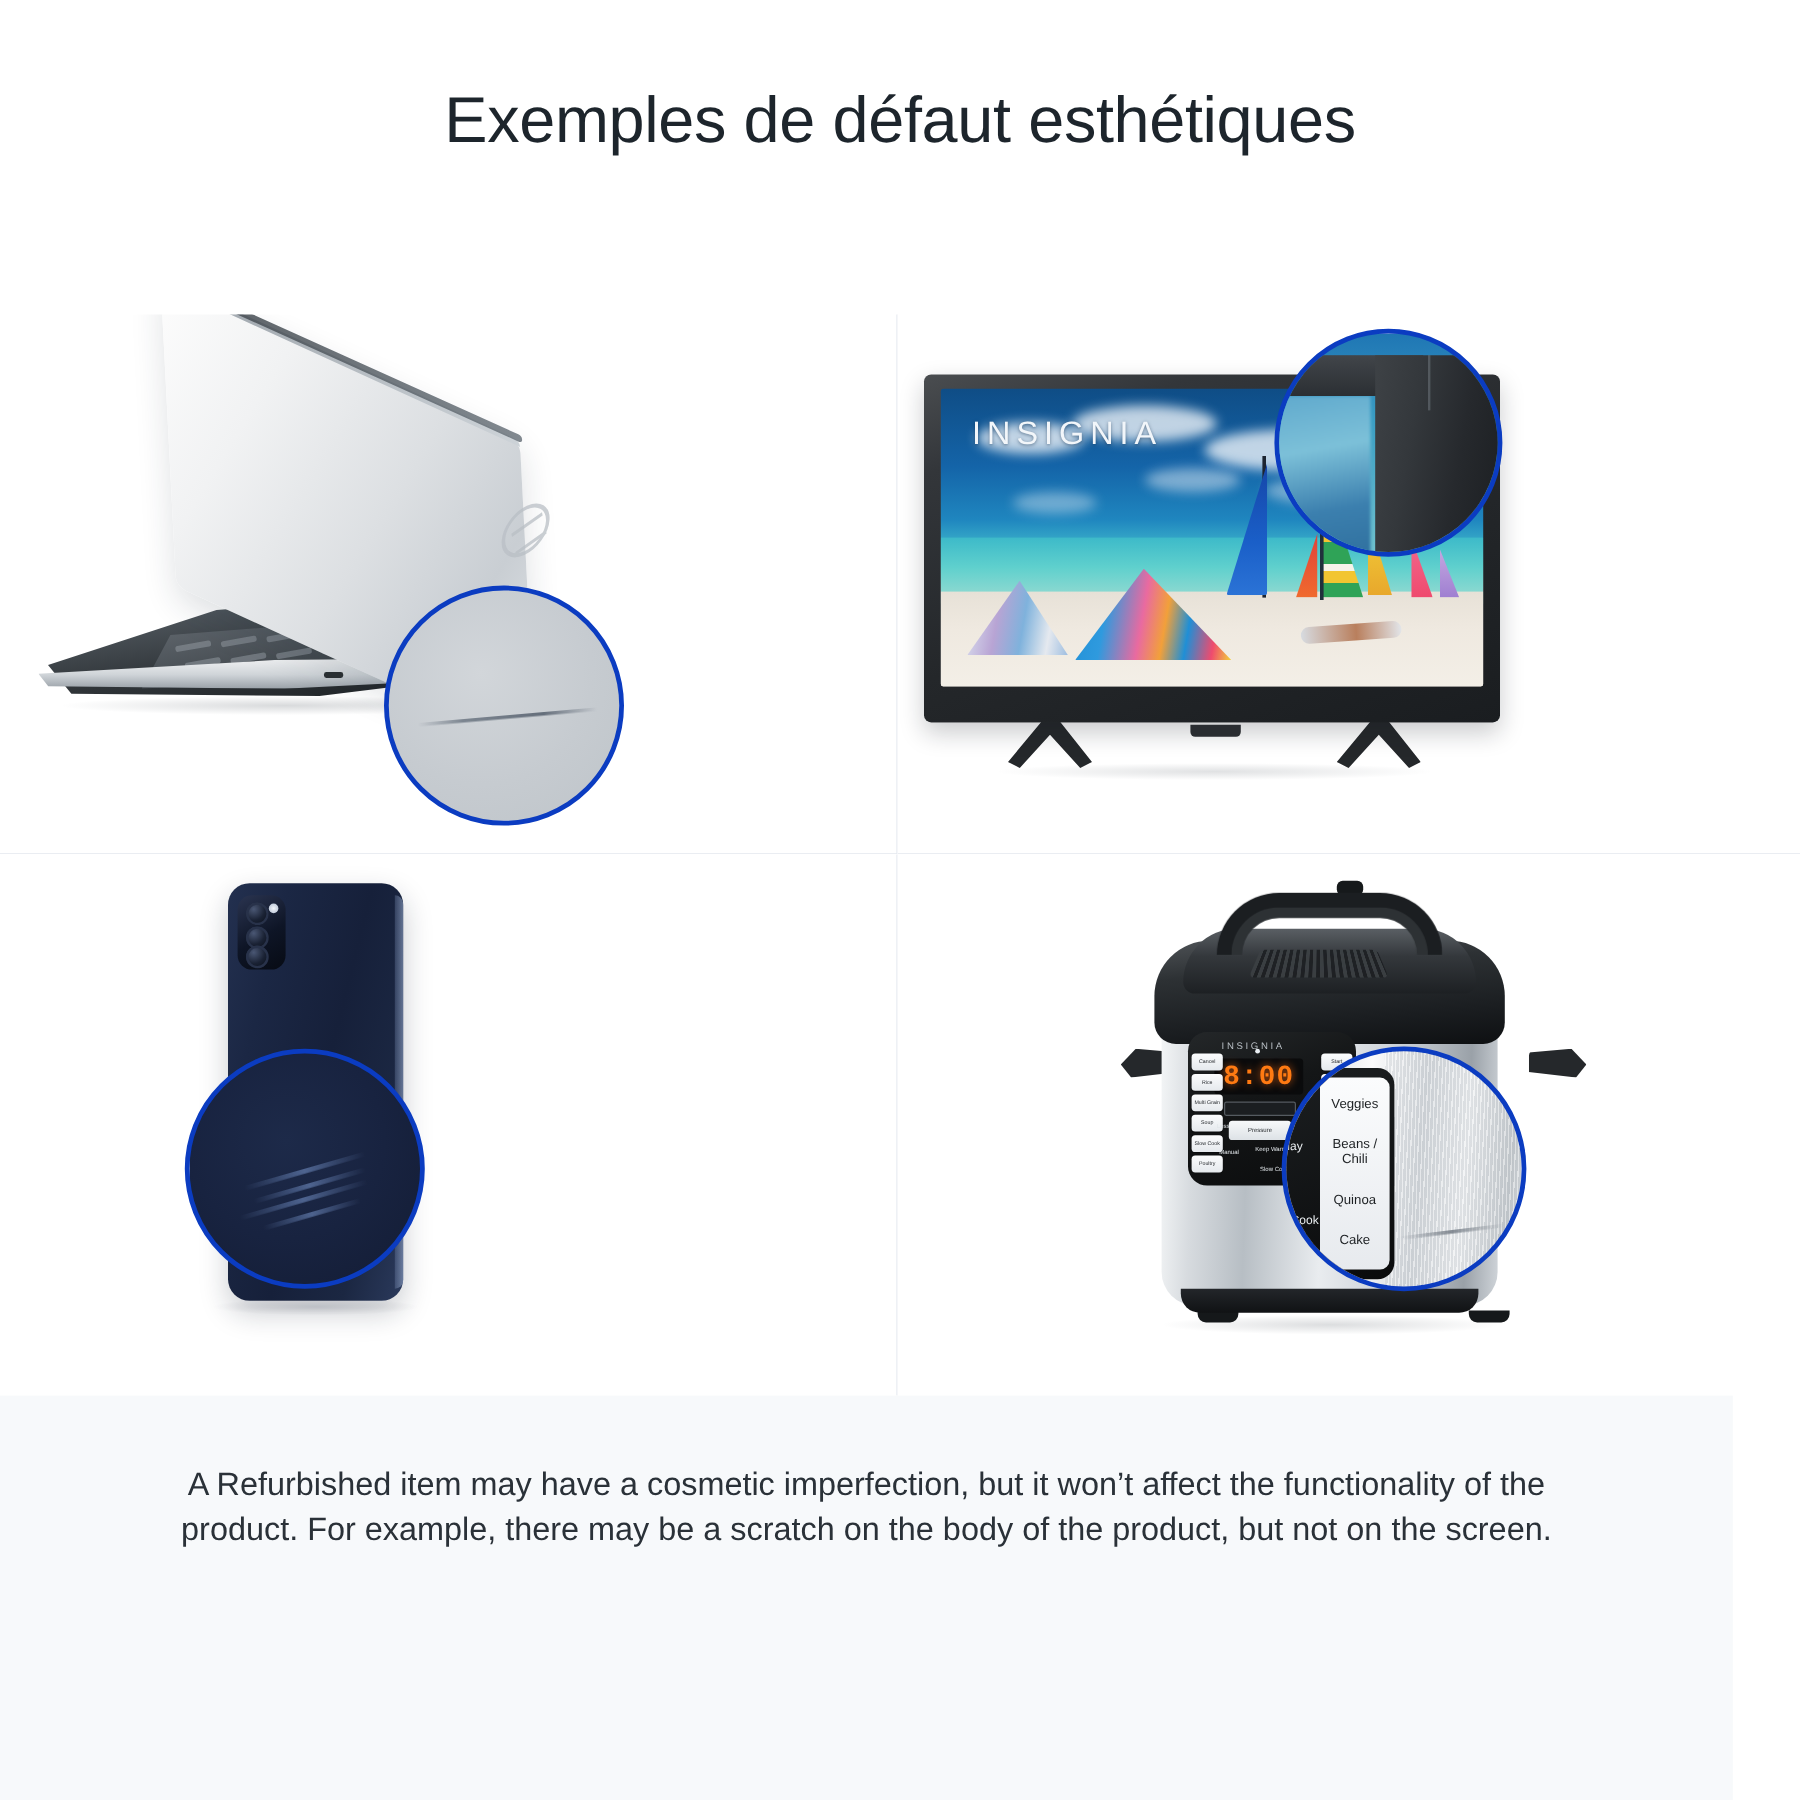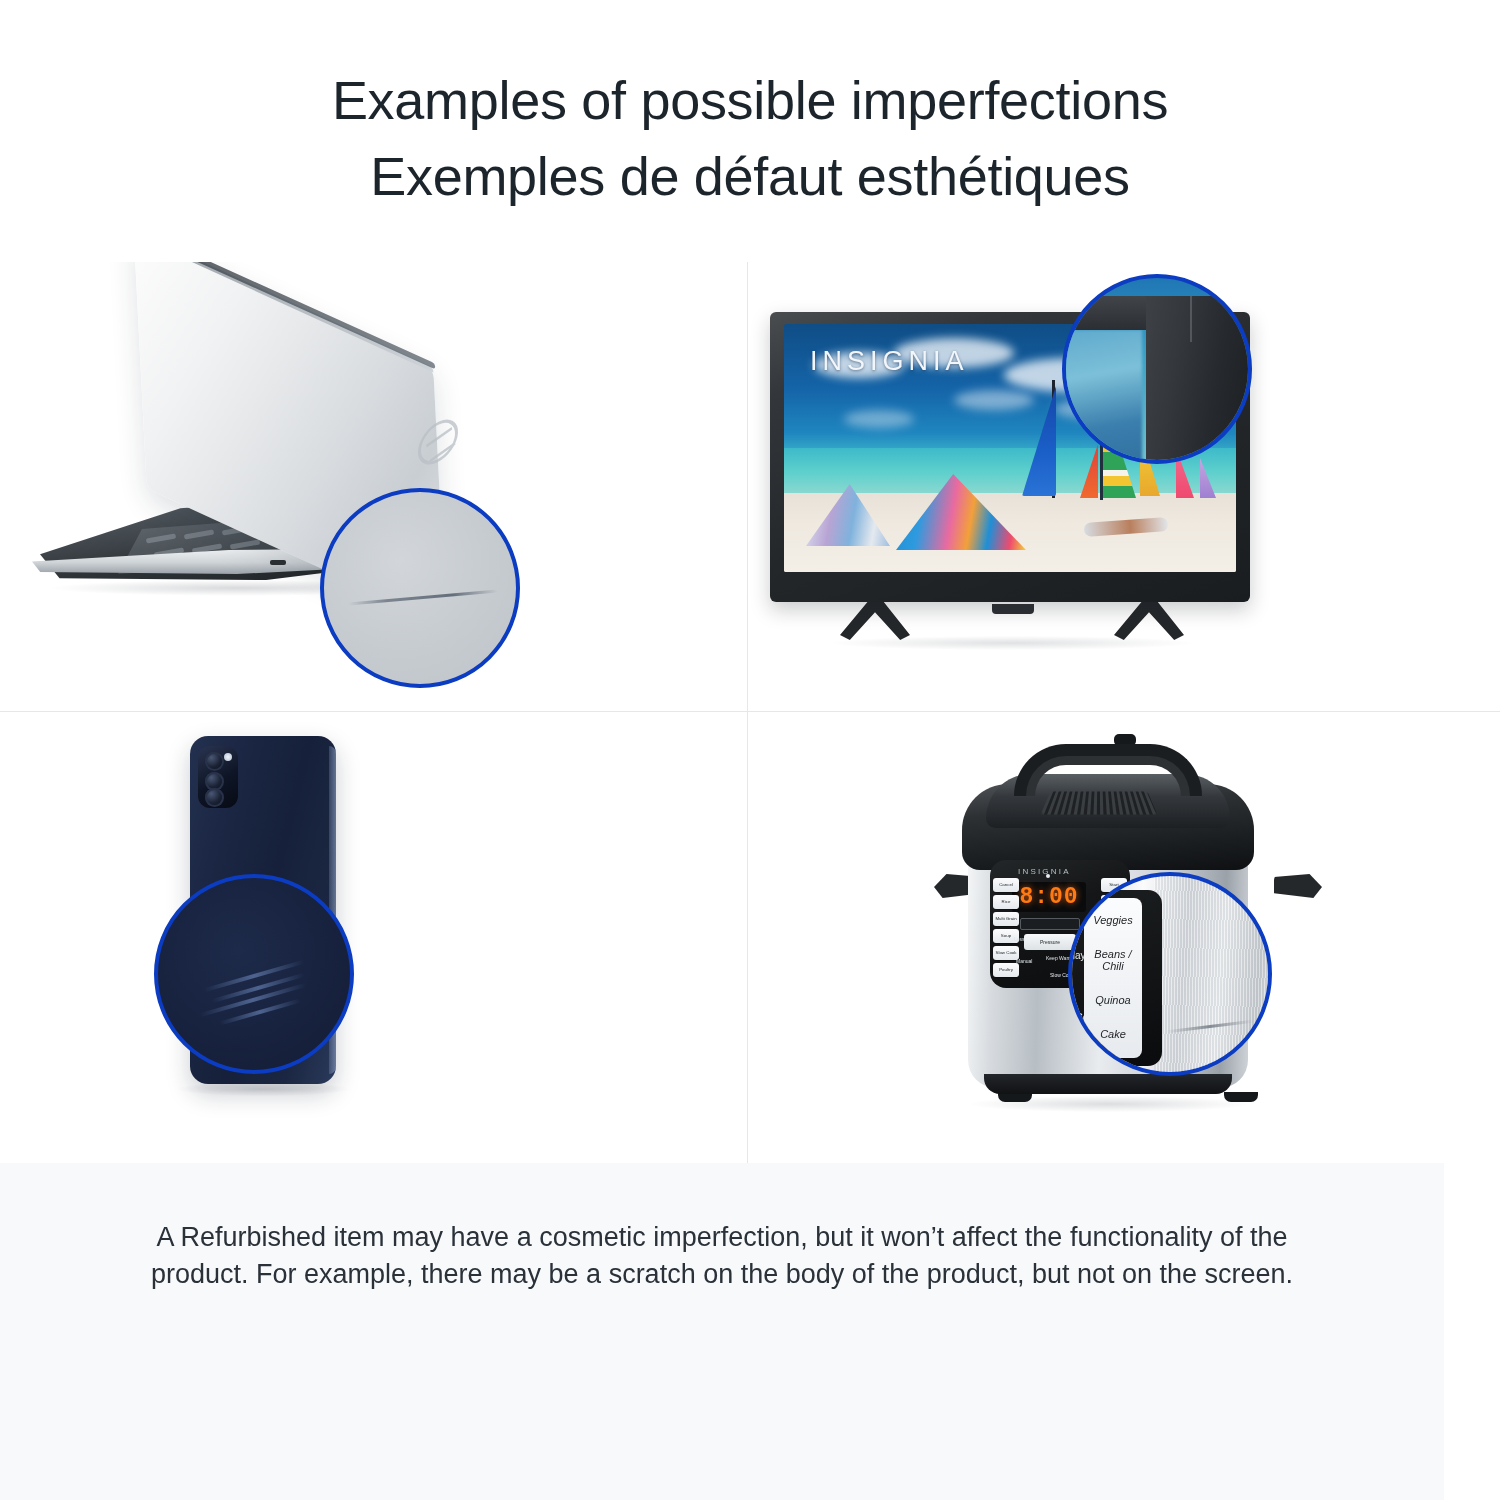--- a/index.html
+++ b/index.html
@@ -298,26 +298,25 @@
   .ck-mag{
     left: 140px; top: 146px; width: 204px; height: 204px;
     background: linear-gradient(95deg,#efeff0 0%,#dfe2e5 16%,#fbfbfc 34%,#d4d8dc 56%,#eceef0 74%,#c5cace 92%,#e4e7ea 100%);
   }
   .ck-mag-panel{
     position:absolute; left:-6px; top:14px; width:96px; height:176px;
     background: linear-gradient(160deg,#1c1f21,#0a0b0c);
     border-radius: 0 14px 14px 0;
   }
   .ck-mag-strip{
-    position:absolute; left:18px; top:8px; width:58px; height:160px;
+    position:absolute; left:34px; top:8px; width:58px; height:160px;
     background: linear-gradient(180deg,#fbfcfd,#e7eaee);
     border-radius:8px;
     display:flex; flex-direction:column; align-items:center; justify-content:space-around;
     padding:6px 0;
-    font-style:italic;
   }
   .ck-mag-btn{ color:#1d2023; font-size:11px; text-align:center; line-height:1.05; }
   .ck-mag-half{ position:absolute; left:-6px; width:40px; color:#e8ecef; font-size:10px; }
   .ck-mag-brushed{
     position:absolute; right:0; top:0; width:114px; height:100%;
     background: repeating-linear-gradient(92deg, rgba(255,255,255,.38) 0 1px, rgba(150,158,166,.16) 1px 3px);
   }
   .ck-mag-scratch{
     position:absolute; right:14px; bottom:44px; width:88px; height:3px;
     background: linear-gradient(90deg, rgba(120,128,136,0), rgba(108,116,126,.8), rgba(120,128,136,0));
@@ -336,21 +335,20 @@
     font-size:27px; line-height:37px; font-weight:400;
   }
   .foot-p.second{ margin-top:30px; }
 </style>
 </head>
 <body>
 
 <div class="page">
 
   <div class="header">
-    <div class="title-line">Examples of possible imperfections</div>
     <div class="title-line">Exemples de défaut esthétiques</div>
   </div>
 
   <div class="grid">
 
     <div class="cell b-rb">
       <div class="stage">
         <div class="lap-wrap">
           <div class="lap-shadow"></div>
           <div class="lap-base"></div>

